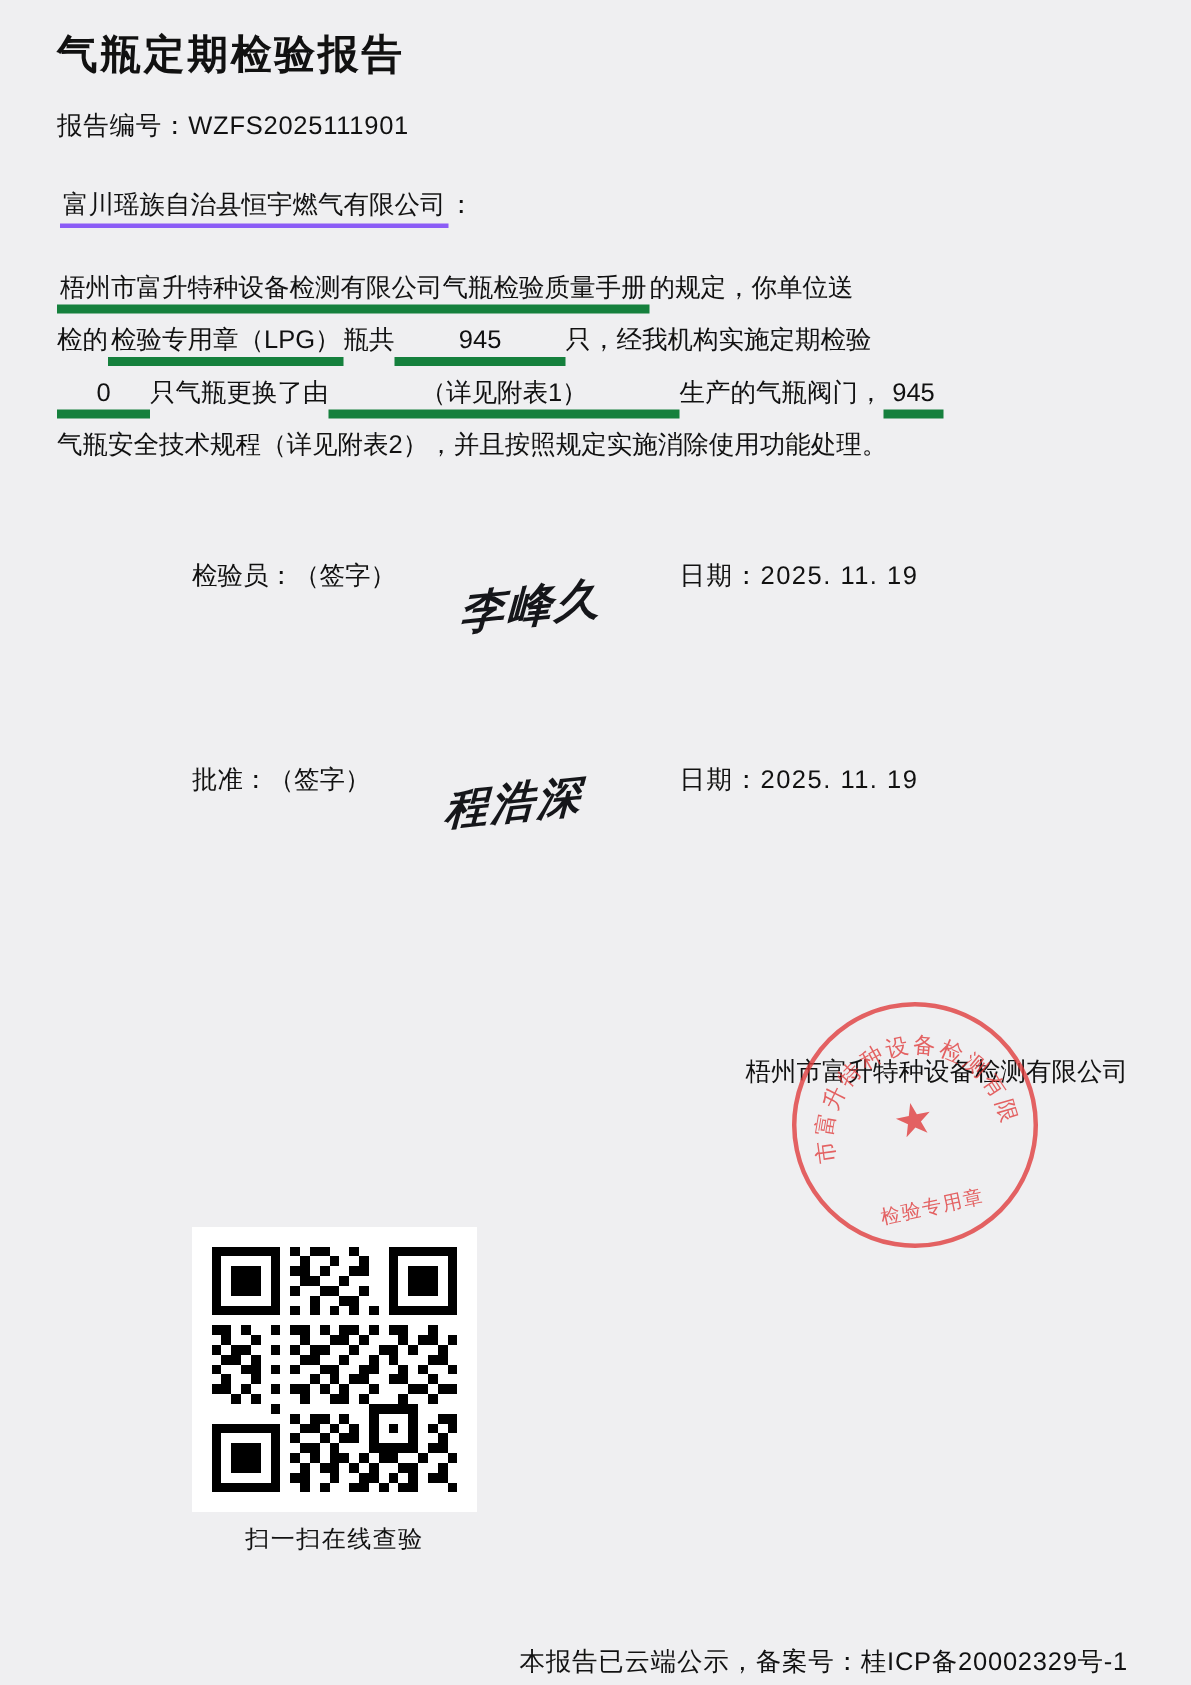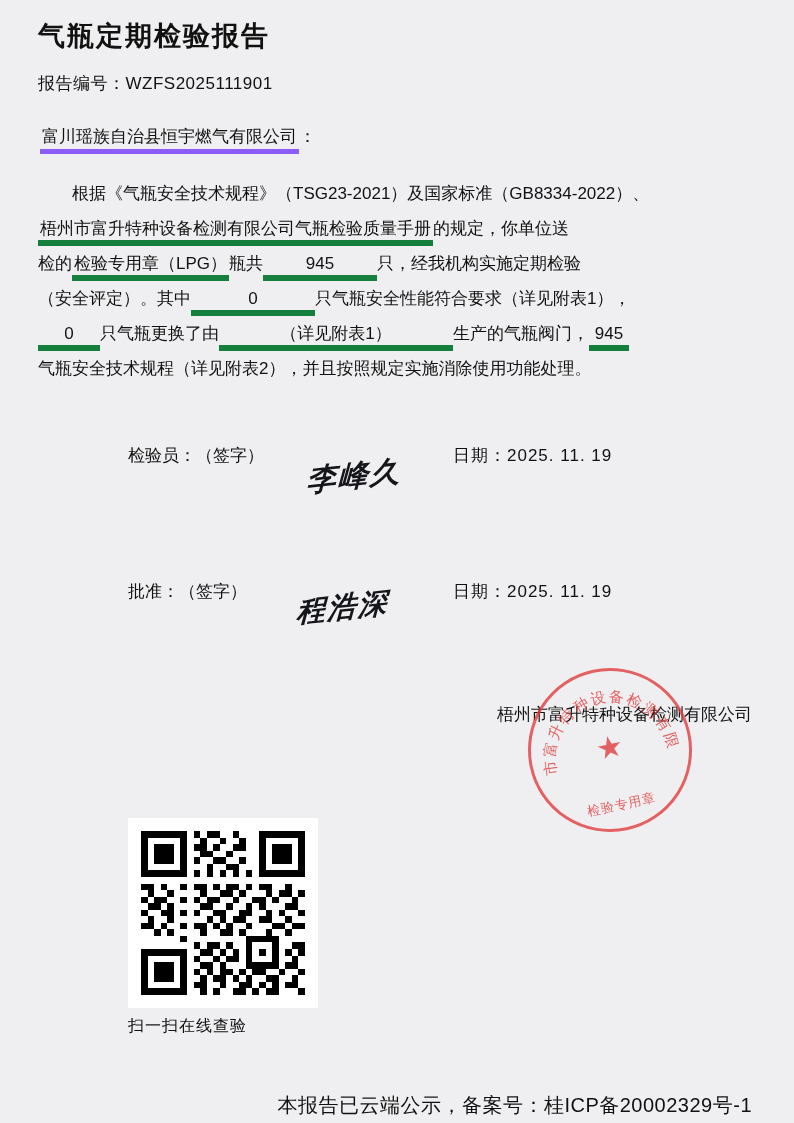--- a/index.html
+++ b/index.html
@@ -34,21 +34,21 @@
     margin-top: 18px;
     padding-right: 18px;
     letter-spacing: 0.5px;
   }
   .addressee {
     margin-top: 30px;
     font-size: 17px;
     padding-left: 2px;
   }
   .addressee .u {
-    border-bottom: 5px solid #8b5cf6;
+    border-bottom: 3px solid #8b5cf6;
     padding-bottom: 1px;
   }
   .body-text {
     margin-top: 22px;
     font-size: 17px;
     line-height: 35px;
     text-align: justify;
   }
   .u {
     border-bottom: 6px solid #15803d;
@@ -139,72 +139,66 @@
     fill: #e03a3a;
     font-family: "Liberation Sans", sans-serif;
     letter-spacing: 2px;
   }
 
   .qr-wrap {
     position: absolute;
     left: 128px;
     top: 800px;
     width: 190px;
-    text-align: left;
+    text-align: center;
   }
   .qr {
     width: 190px;
     height: 190px;
     background: #fff;
     padding: 0;
     box-sizing: border-box;
     display: block;
   }
   .qr-caption {
     margin-top: 8px;
     font-size: 16px;
     letter-spacing: 1px;
   }
   .footer {
     position: absolute;
     left: 0;
     right: 42px;
     bottom: 22px;
     text-align: right;
-    font-size: 20px;
+    font-size: 17px;
     letter-spacing: 0.5px;
   }
 </style>
 </head>
 <body>
 
 <div class="page">
 
   <div class="title">气瓶定期检验报告</div>
 
   <div class="report-no">
     <span>报告编号：</span><span>WZFS2025111901</span>
   </div>
 
   <div class="addressee">
     <span class="u">富川瑶族自治县恒宇燃气有限公司</span><span>：</span>
   </div>
 
   <div class="body-text">
-    <div class="indent">
-      <span>根据《气瓶安全技术规程》（TSG23-2021）及国家标准（GB8334-2022）、</span>
-    </div>
     <div>
       <span class="u" style="min-width:320px">梧州市富升特种设备检测有限公司气瓶检验质量手册</span><span>的规定，你单位送</span>
     </div>
     <div>
       <span>检的</span><span class="u" style="min-width:150px">检验专用章（LPG）</span><span>瓶共</span><span class="u" style="min-width:110px">945</span><span>只，经我机构实施定期检验</span>
-    </div>
-    <div>
-      <span>（安全评定）。其中</span><span class="u" style="min-width:120px">0</span><span>只气瓶安全性能符合要求（详见附表1），</span>
     </div>
     <div>
       <span class="u" style="min-width:58px">0</span><span>只气瓶更换了由</span><span class="u" style="min-width:230px">（详见附表1）</span><span>生产的气瓶阀门，</span><span class="u" style="min-width:36px">945</span>
     </div>
     <div>
       <span>气瓶安全技术规程（详见附表2），并且按照规定实施消除使用功能处理。</span>
     </div>
   </div>
 
   <div class="sig-block">

